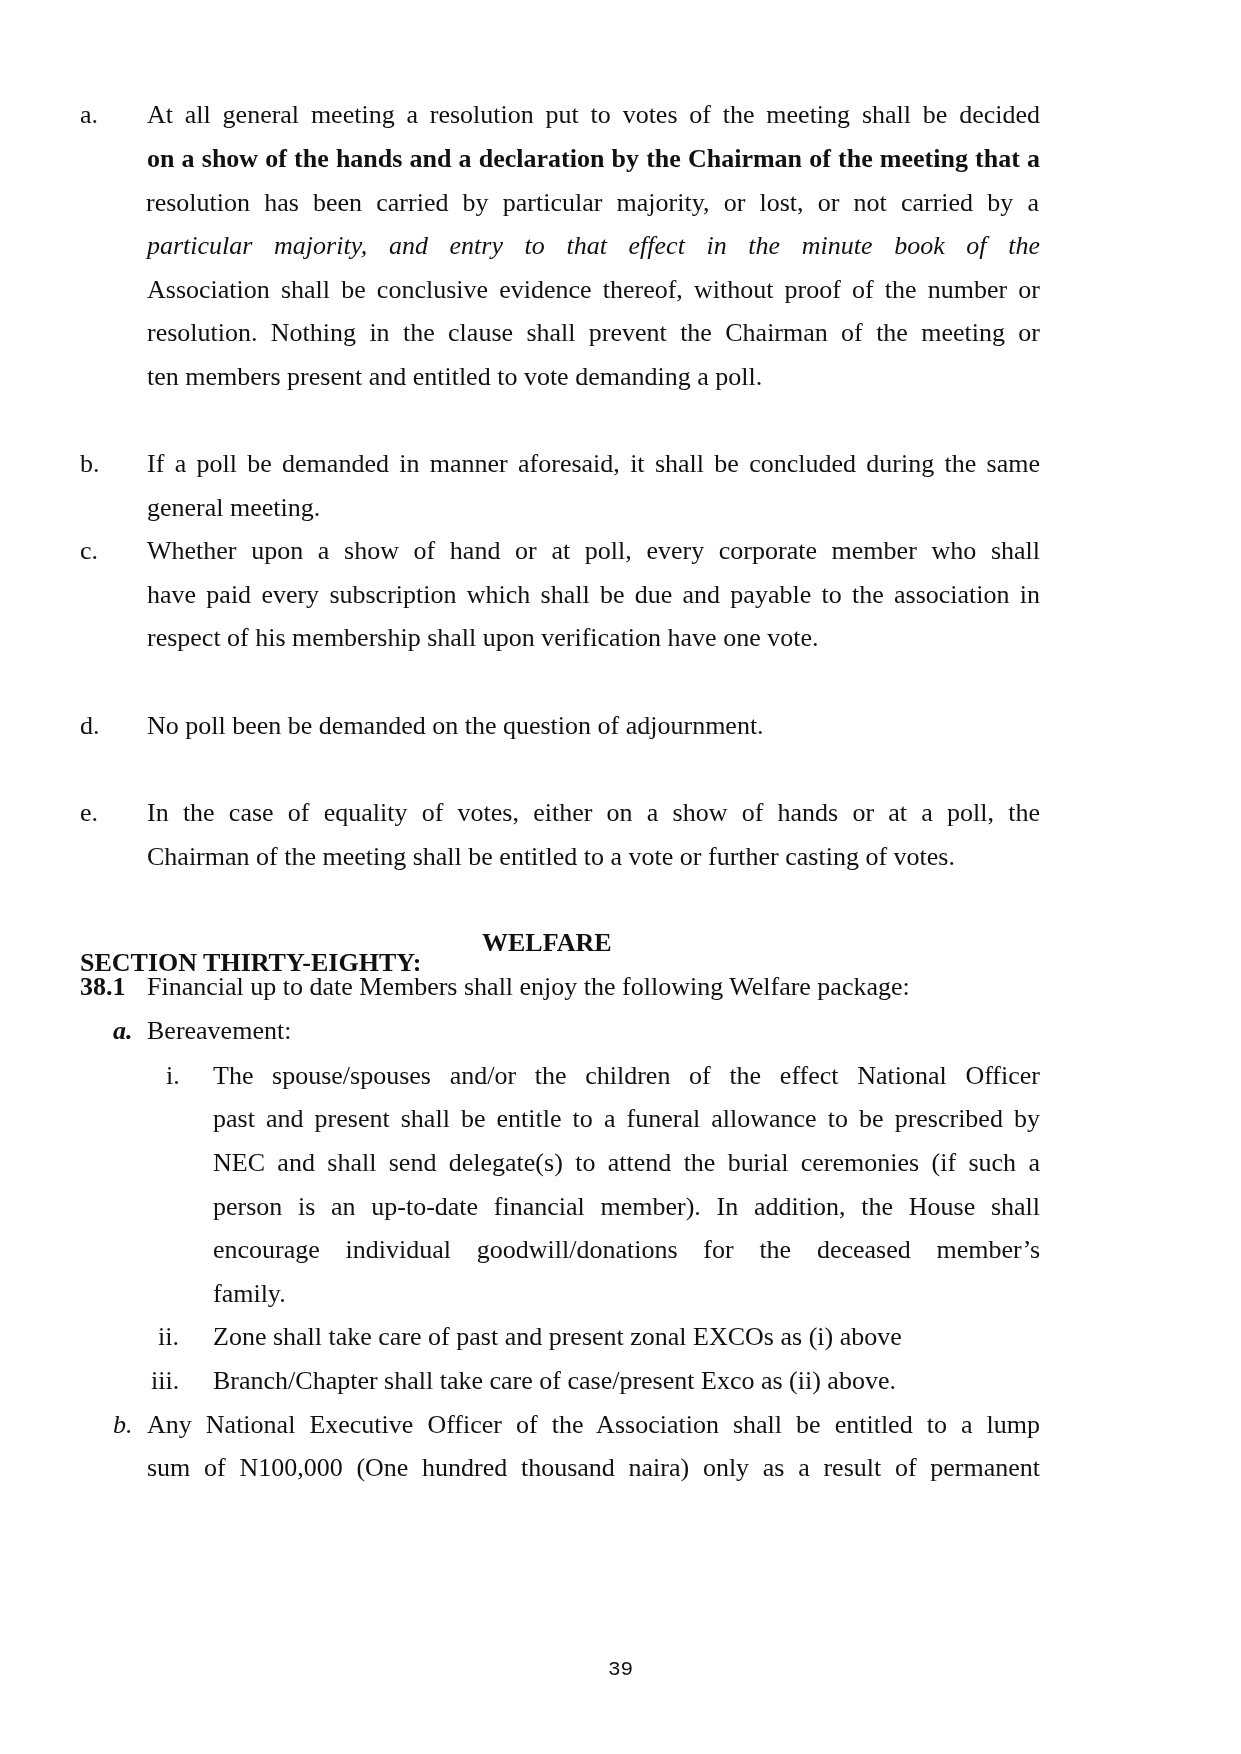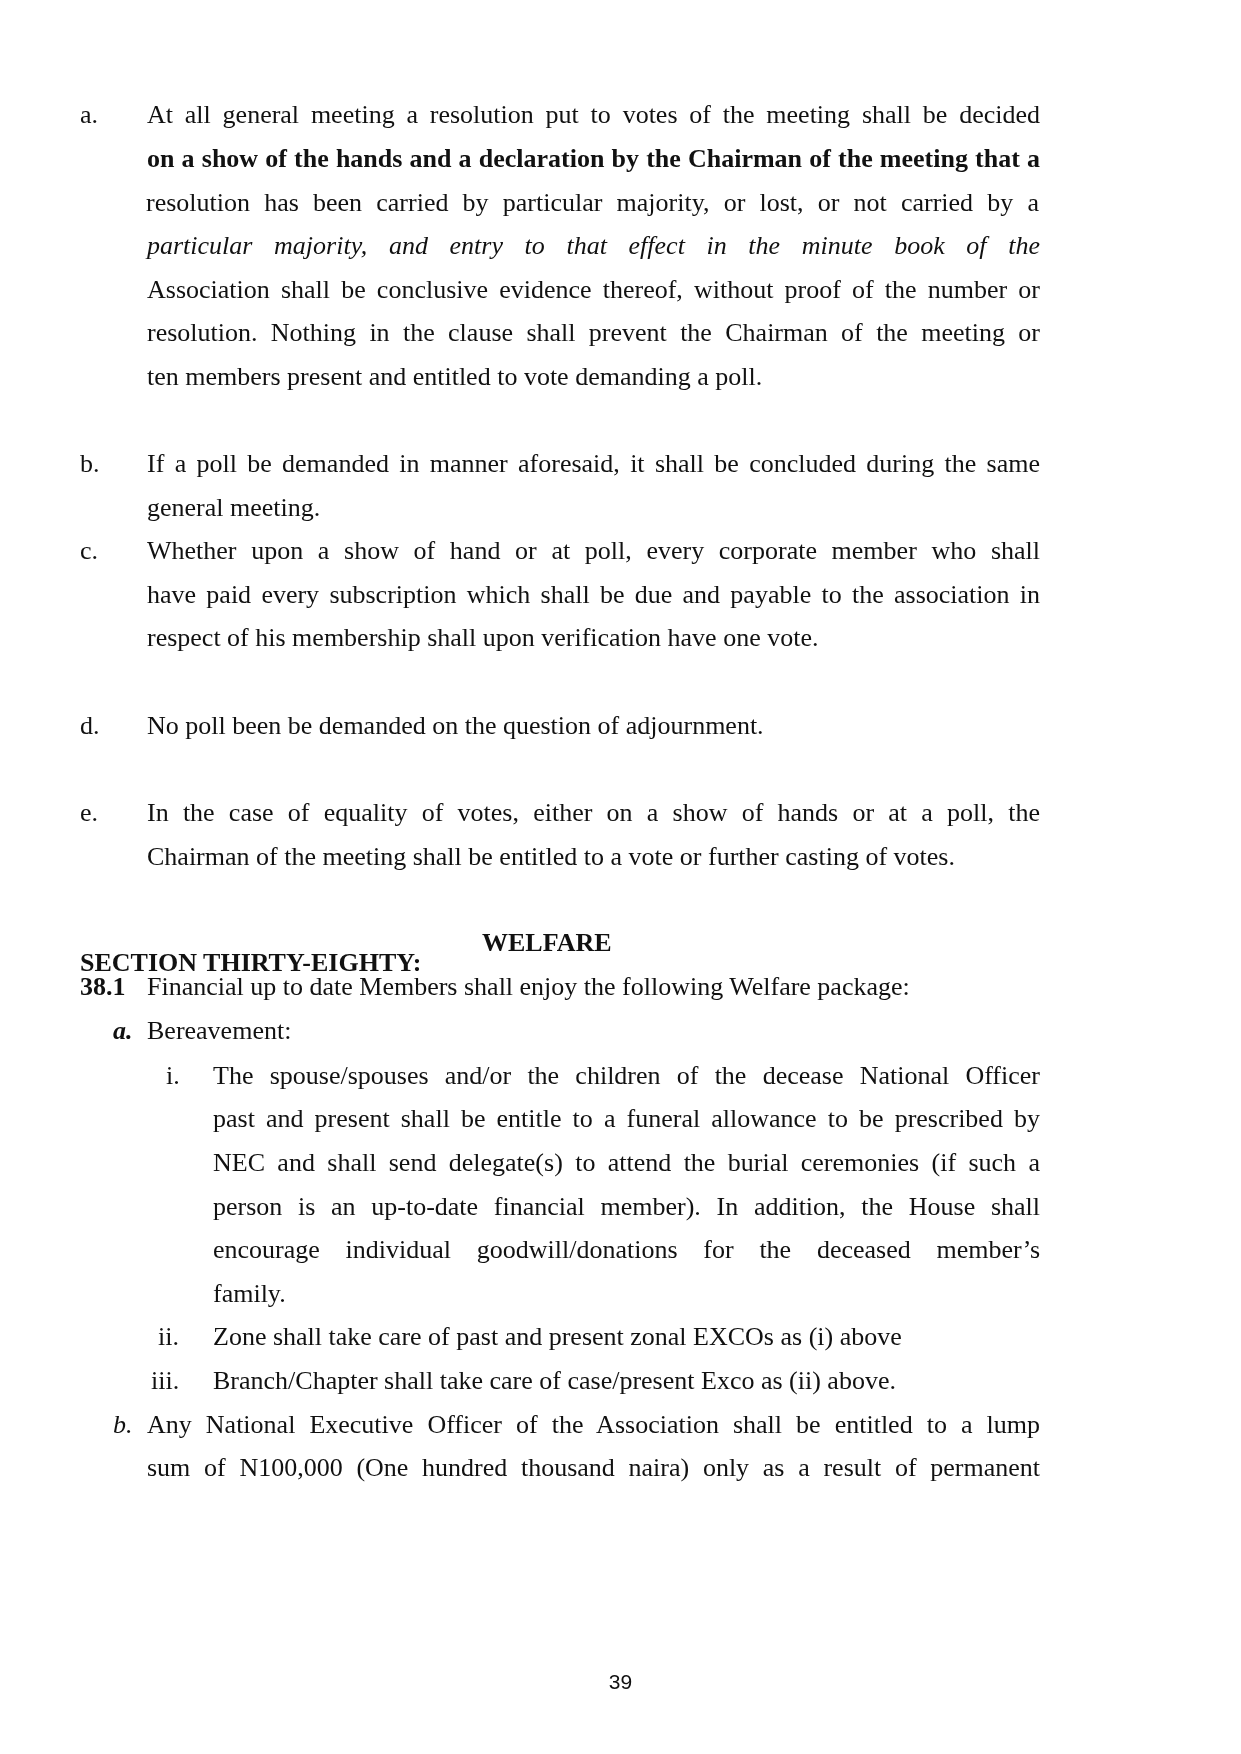--- a/index.html
+++ b/index.html
@@ -7,21 +7,21 @@
     width: 1241px; height: 1754px; position: relative; overflow: hidden;
     font-family: "Liberation Serif", "DejaVu Serif", serif;
     color: #111111;
     font-size: 26px;
   }
   .line { position: absolute; white-space: nowrap; line-height: 30px; }
   .just { position: absolute; text-align: justify; text-align-last: justify; white-space: nowrap; line-height: 30px; }
   .marker { position: absolute; line-height: 30px; }
   .bold { font-weight: bold; }
   .italic { font-style: italic; }
-  .pageno { position: absolute; left: 0; width: 1241px; text-align: center; font-family: Liberation Sans, sans-serif; font-size: 21px; top: 1658px; margin-top: 12px; }
+  .pageno { position: absolute; left: 0; width: 1241px; text-align: center; font-family: Liberation Mono, monospace; font-size: 21px; top: 1658px; }
 </style>
 </head>
 <body>
 
 <div>
   <span class="marker" style="left:80px;top:100px;">a.</span>
   <span class="just" style="left:147px;top:100px;width:893px;">At all general meeting a resolution put to votes of the meeting shall be decided</span>
   <span class="just" style="left:147px;top:144px;width:893px;font-weight:bold;">on a show of the hands and a declaration by the Chairman of the meeting that a</span>
   <span class="just" style="left:146px;top:188px;width:893px;">resolution has been carried by particular majority, or lost, or not carried by a</span>
   <span class="just" style="left:147px;top:231px;width:893px;font-style:italic;">particular majority, and entry to that effect in the minute book of the</span>
@@ -63,21 +63,21 @@
   <span class="line bold" style="left:80px;top:972px;">38.1</span>
   <span class="line" style="left:147px;top:972px;">Financial up to date Members shall enjoy the following Welfare package:</span>
 </div>
 
 <div>
   <span class="marker bold italic" style="left:113px;top:1016px;">a.</span>
   <span class="line" style="left:147px;top:1016px;">Bereavement:</span>
 
   <div>
     <span class="marker" style="left:166px;top:1061px;">i.</span>
-    <span class="just" style="left:213px;top:1061px;width:827px;">The spouse/spouses and/or the children of the decease National Officer</span>
+    <span class="just" style="left:213px;top:1061px;width:827px;">The spouse/spouses and/or the children of the effect National Officer</span>
     <span class="just" style="left:213px;top:1104px;width:827px;">past and present shall be entitle to a funeral allowance to be prescribed by</span>
     <span class="just" style="left:213px;top:1148px;width:827px;">NEC and shall send delegate(s) to attend the burial ceremonies (if such a</span>
     <span class="just" style="left:213px;top:1192px;width:827px;">person is an up-to-date financial member). In addition, the House shall</span>
     <span class="just" style="left:213px;top:1235px;width:827px;">encourage individual goodwill/donations for the deceased member’s</span>
     <span class="line" style="left:213px;top:1279px;">family.</span>
   </div>
 
   <div>
     <span class="marker" style="left:158px;top:1322px;">ii.</span>
     <span class="line" style="left:213px;top:1322px;">Zone shall take care of past and present zonal EXCOs as (i) above</span>

